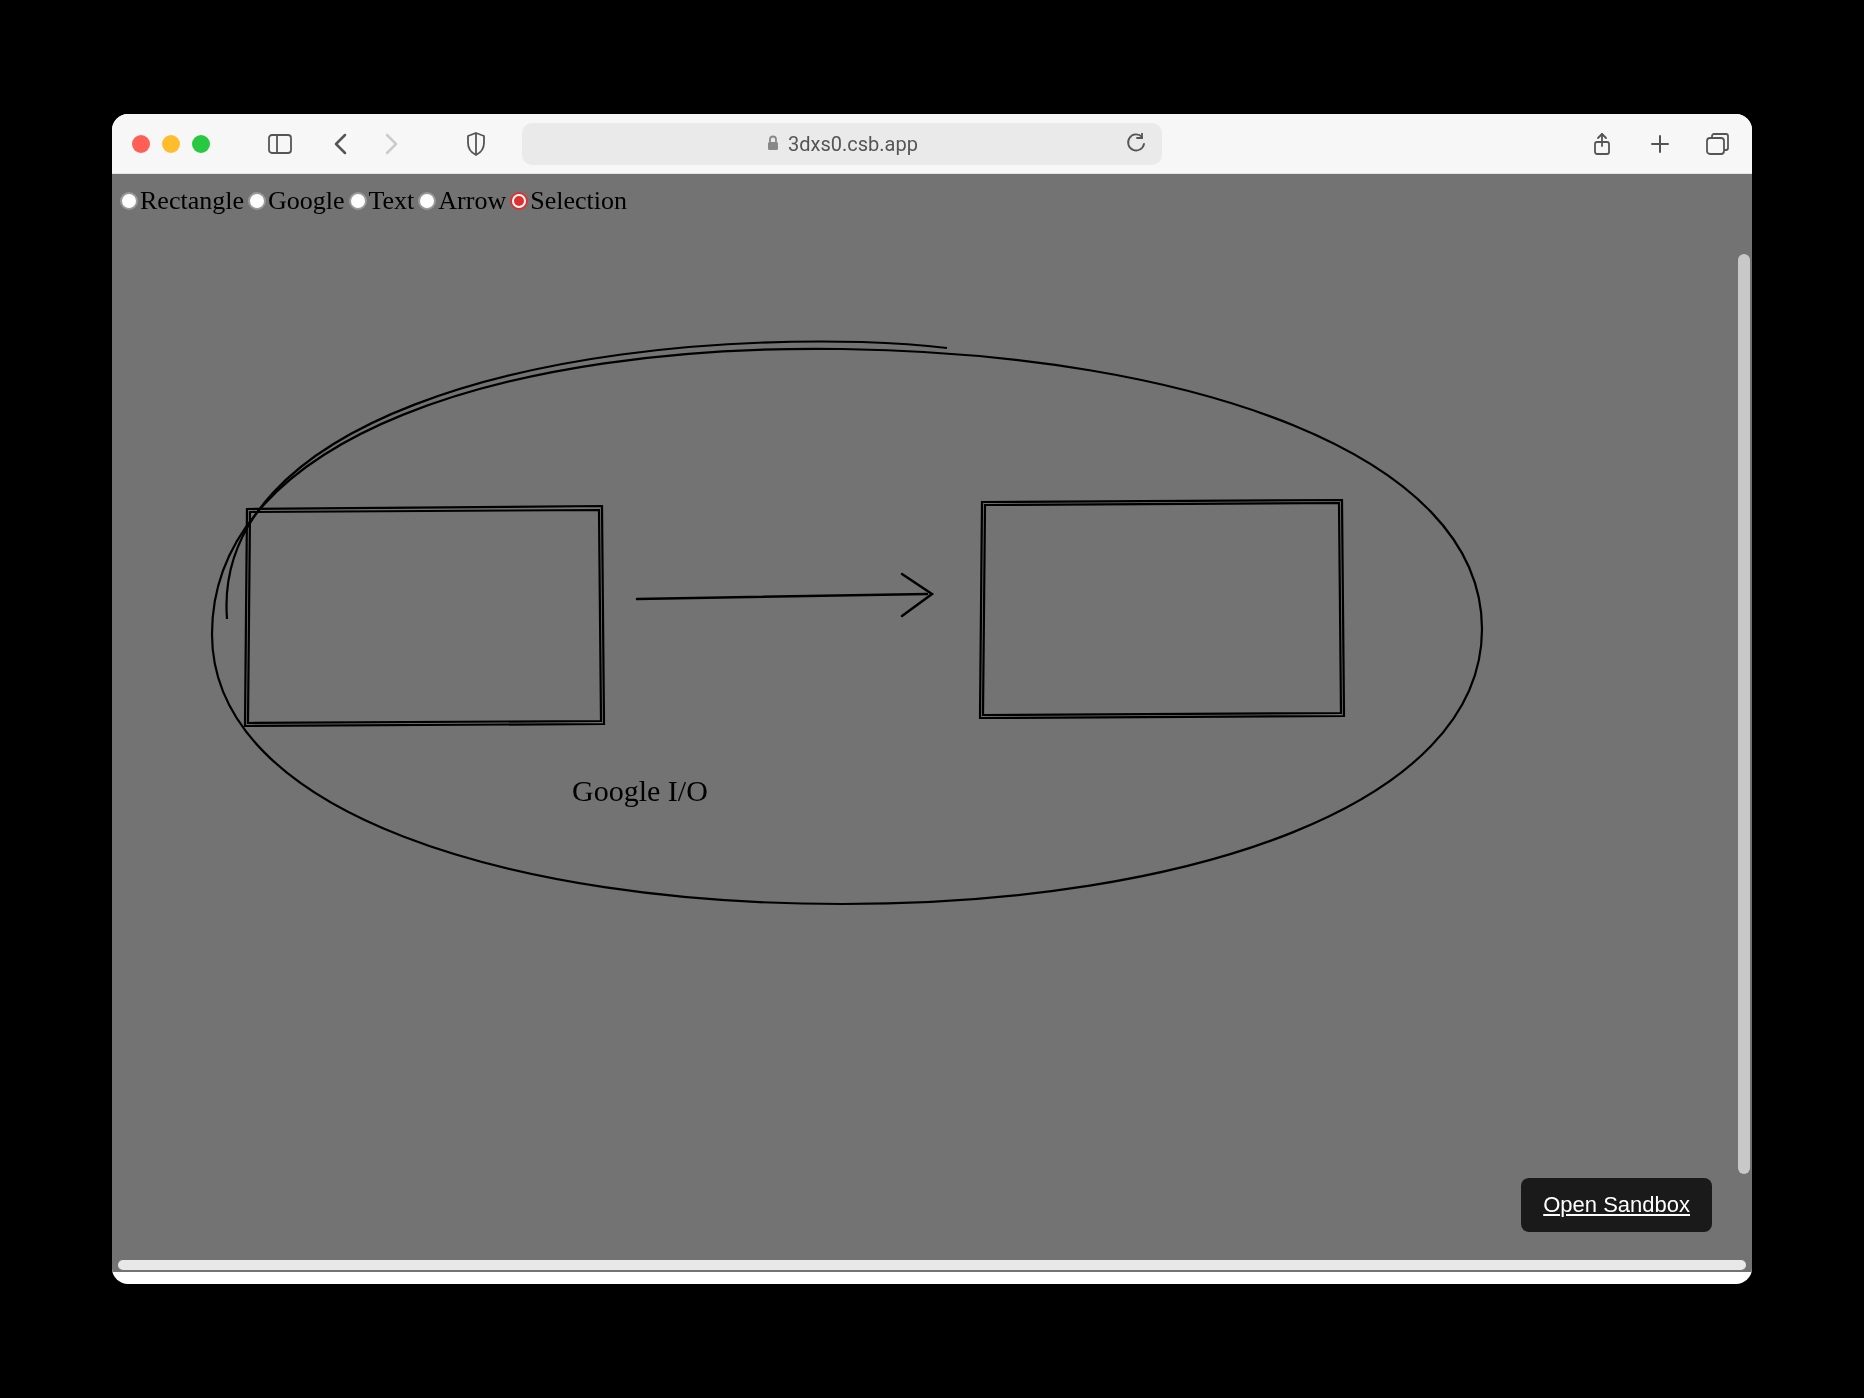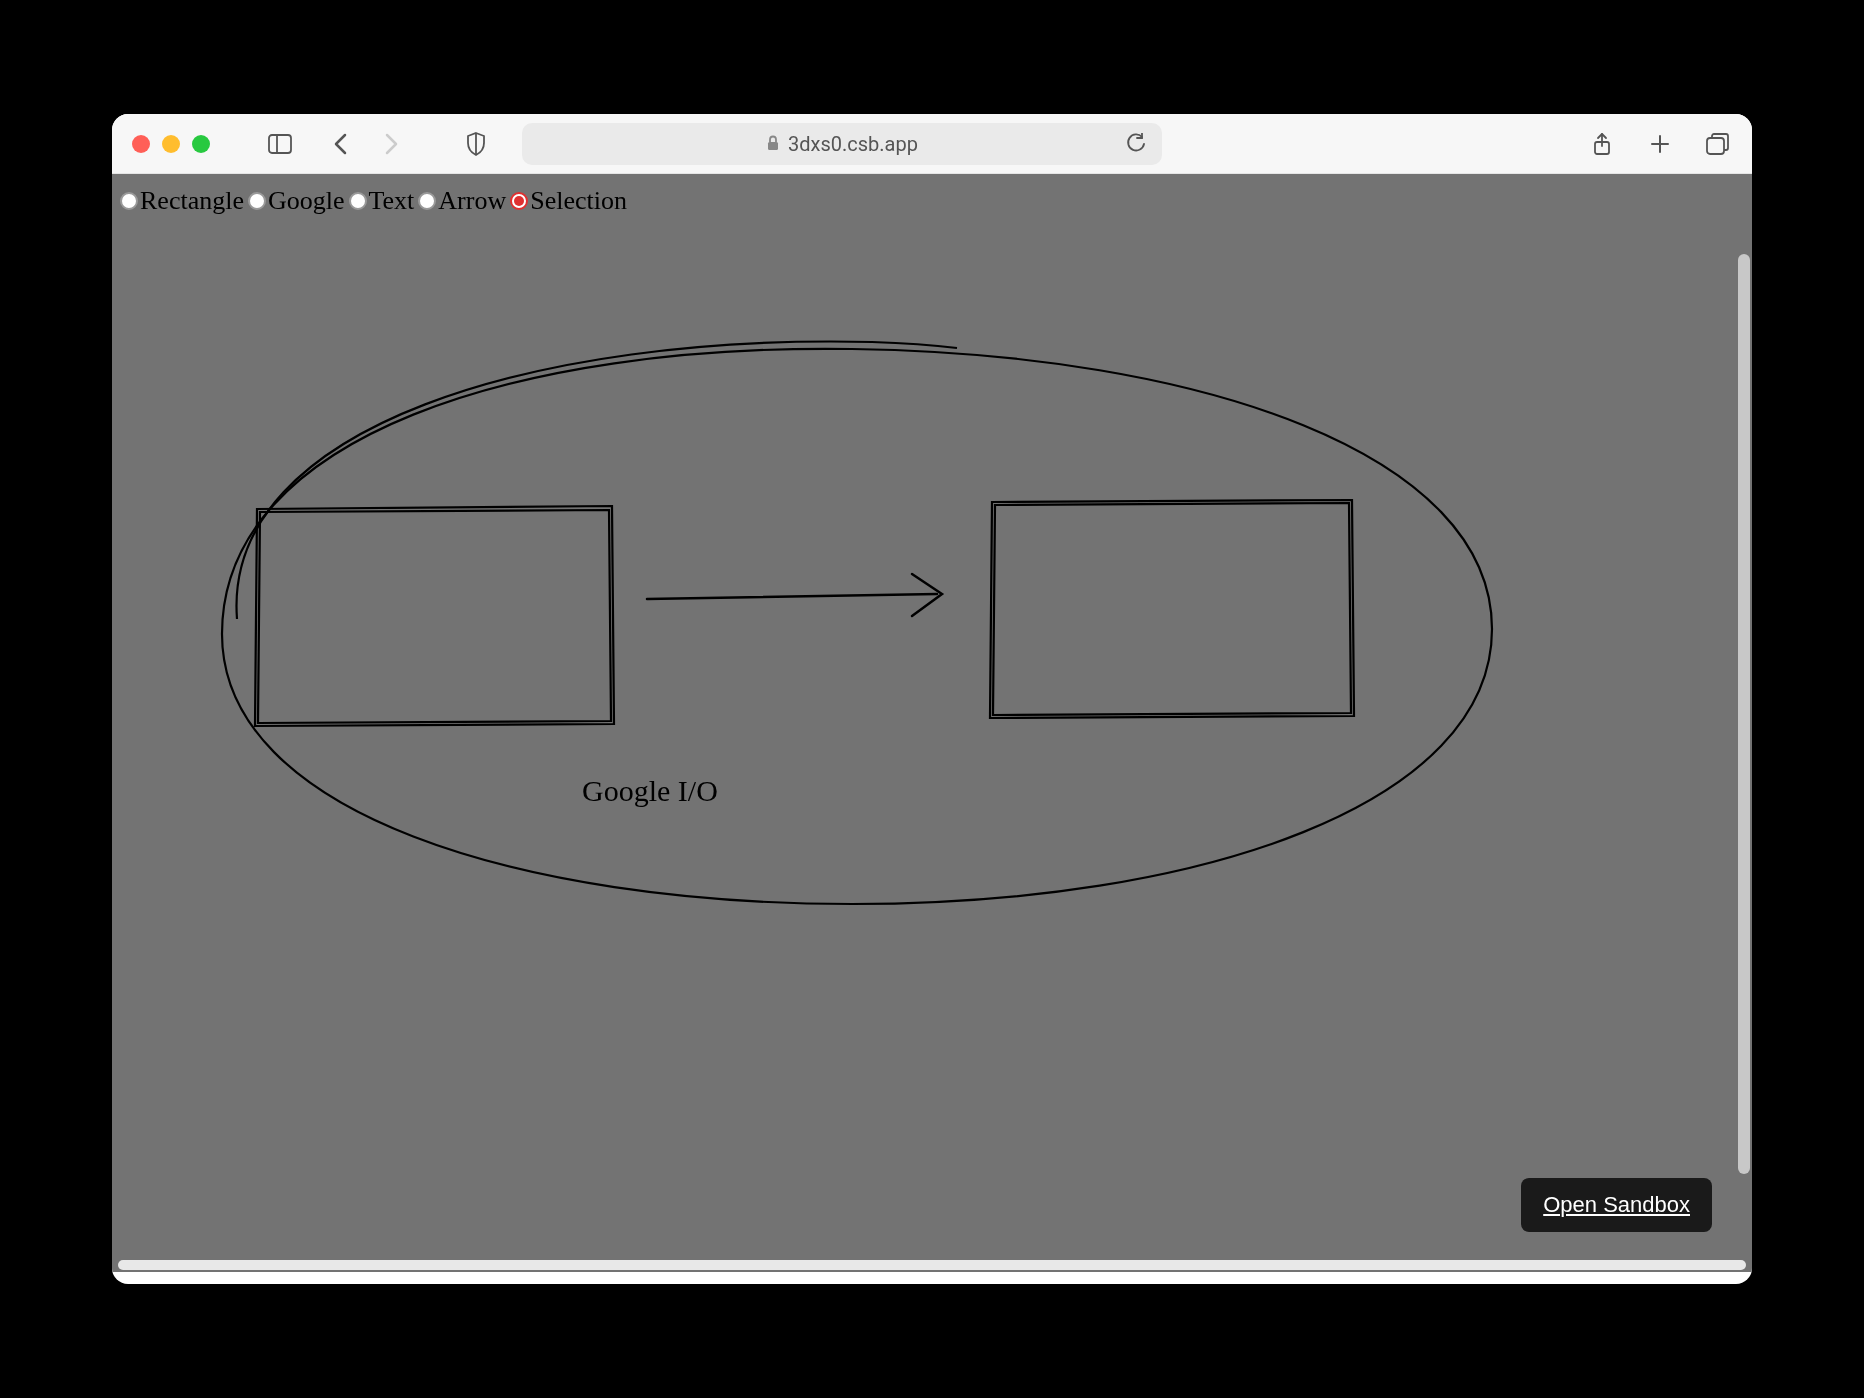--- a/index.html
+++ b/index.html
@@ -128,21 +128,20 @@
       height: 10px;
       background: #e03030;
       border-radius: 50%;
     }
     .canvas-area {
       position: absolute;
       top: 50px;
       left: 0;
       right: 0;
       bottom: 0;
-      margin-left: 10px;
     }
     .canvas-text {
       position: absolute;
       font-family: "Comic Sans MS", cursive;
       font-size: 30px;
       color: #000;
     }
     .open-sandbox {
       position: absolute;
       bottom: 40px;

